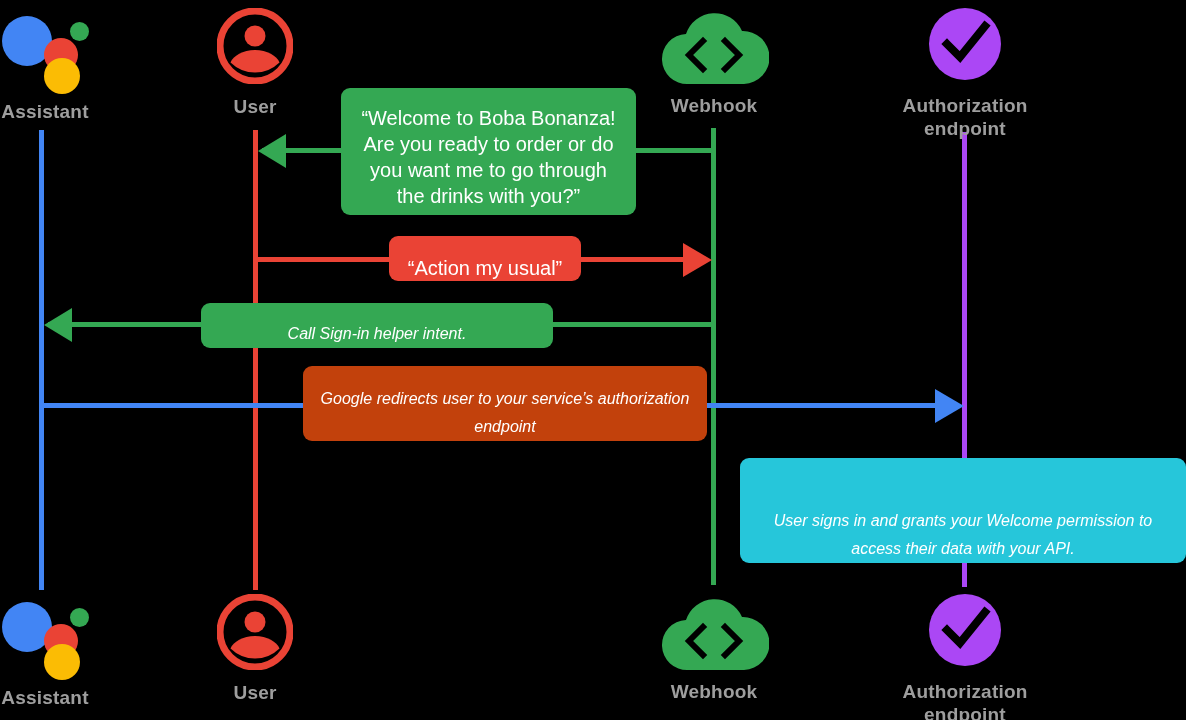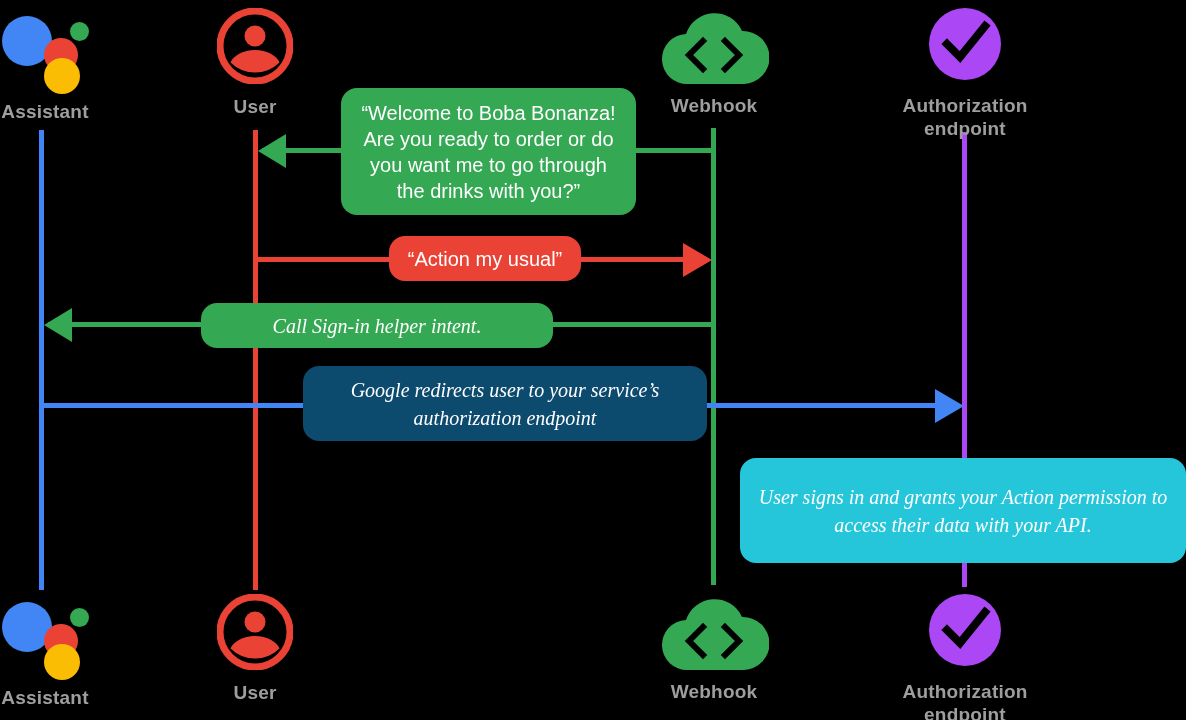--- a/index.html
+++ b/index.html
@@ -60,37 +60,37 @@
   .arrow-head {
     position: absolute;
     width: 0;
     height: 0;
     border-top: 17px solid transparent;
     border-bottom: 17px solid transparent;
   }
   
   .bubble {
     position: absolute;
-    border-radius: 16px;
+    border-radius: 9px;
     color: #ffffff;
     box-sizing: border-box;
     display: flex;
-    align-items: center;
+    align-items: flex-end;
     justify-content: center;
     text-align: center;
   }
   .bubble-sans {
     font-family: "Liberation Sans", sans-serif;
     font-size: 20px;
     line-height: 26px;
   }
   .bubble-mono {
-    font-family: Liberation Serif, serif;
+    font-family: Liberation Sans, sans-serif;
     font-style: italic;
-    font-size: 20px;
+    font-size: 16px;
     line-height: 28px;
   }
 </style>
 </head>
 <body>
 
 <div id="canvas">
 
   <div class="lifeline" style="left:39px; top:130px; height:460px; background:#4285f4;"></div>
   <div class="lifeline" style="left:253px; top:130px; height:460px; background:#ea4335;"></div>
@@ -147,26 +147,26 @@
   </div>
 
   <div class="arrow-line" style="left:48px; top:322px; width:666px; background:#34a853;"></div>
   <div class="arrow-head" style="left:44px; top:308px; border-right:28px solid #34a853;"></div>
   <div class="bubble bubble-mono" style="left:201px; top:303px; width:352px; height:45px; background:#34a853; padding:0 12px;">
     <span>Call Sign-in helper intent.</span>
   </div>
 
   <div class="arrow-line" style="left:41px; top:403px; width:894px; background:#4285f4;"></div>
   <div class="arrow-head" style="left:935px; top:389px; border-left:29px solid #4285f4;"></div>
-  <div class="bubble bubble-mono" style="left:303px; top:366px; width:404px; height:75px; background:#0c4a6e; padding:0 10px;">
+  <div class="bubble bubble-mono" style="left:303px; top:366px; width:404px; height:75px; background:#c2410c; padding:0 10px;">
     <span>Google redirects user to your service’s authorization endpoint</span>
   </div>
 
   <div class="bubble bubble-mono" style="left:740px; top:458px; width:446px; height:105px; background:#26c6da; padding:0 16px;">
-    <span>User signs in and grants your Action permission to access their data with your API.</span>
+    <span>User signs in and grants your Welcome permission to access their data with your API.</span>
   </div>
 
   <div class="actor" style="left:0px; top:594px; width:90px;">
     <div class="assistant-logo">
       <span class="dot dot-blue"></span>
       <span class="dot dot-green"></span>
       <span class="dot dot-red"></span>
       <span class="dot dot-yellow"></span>
     </div>
     <div class="actor-label" style="margin-top:6px;">Assistant</div>

